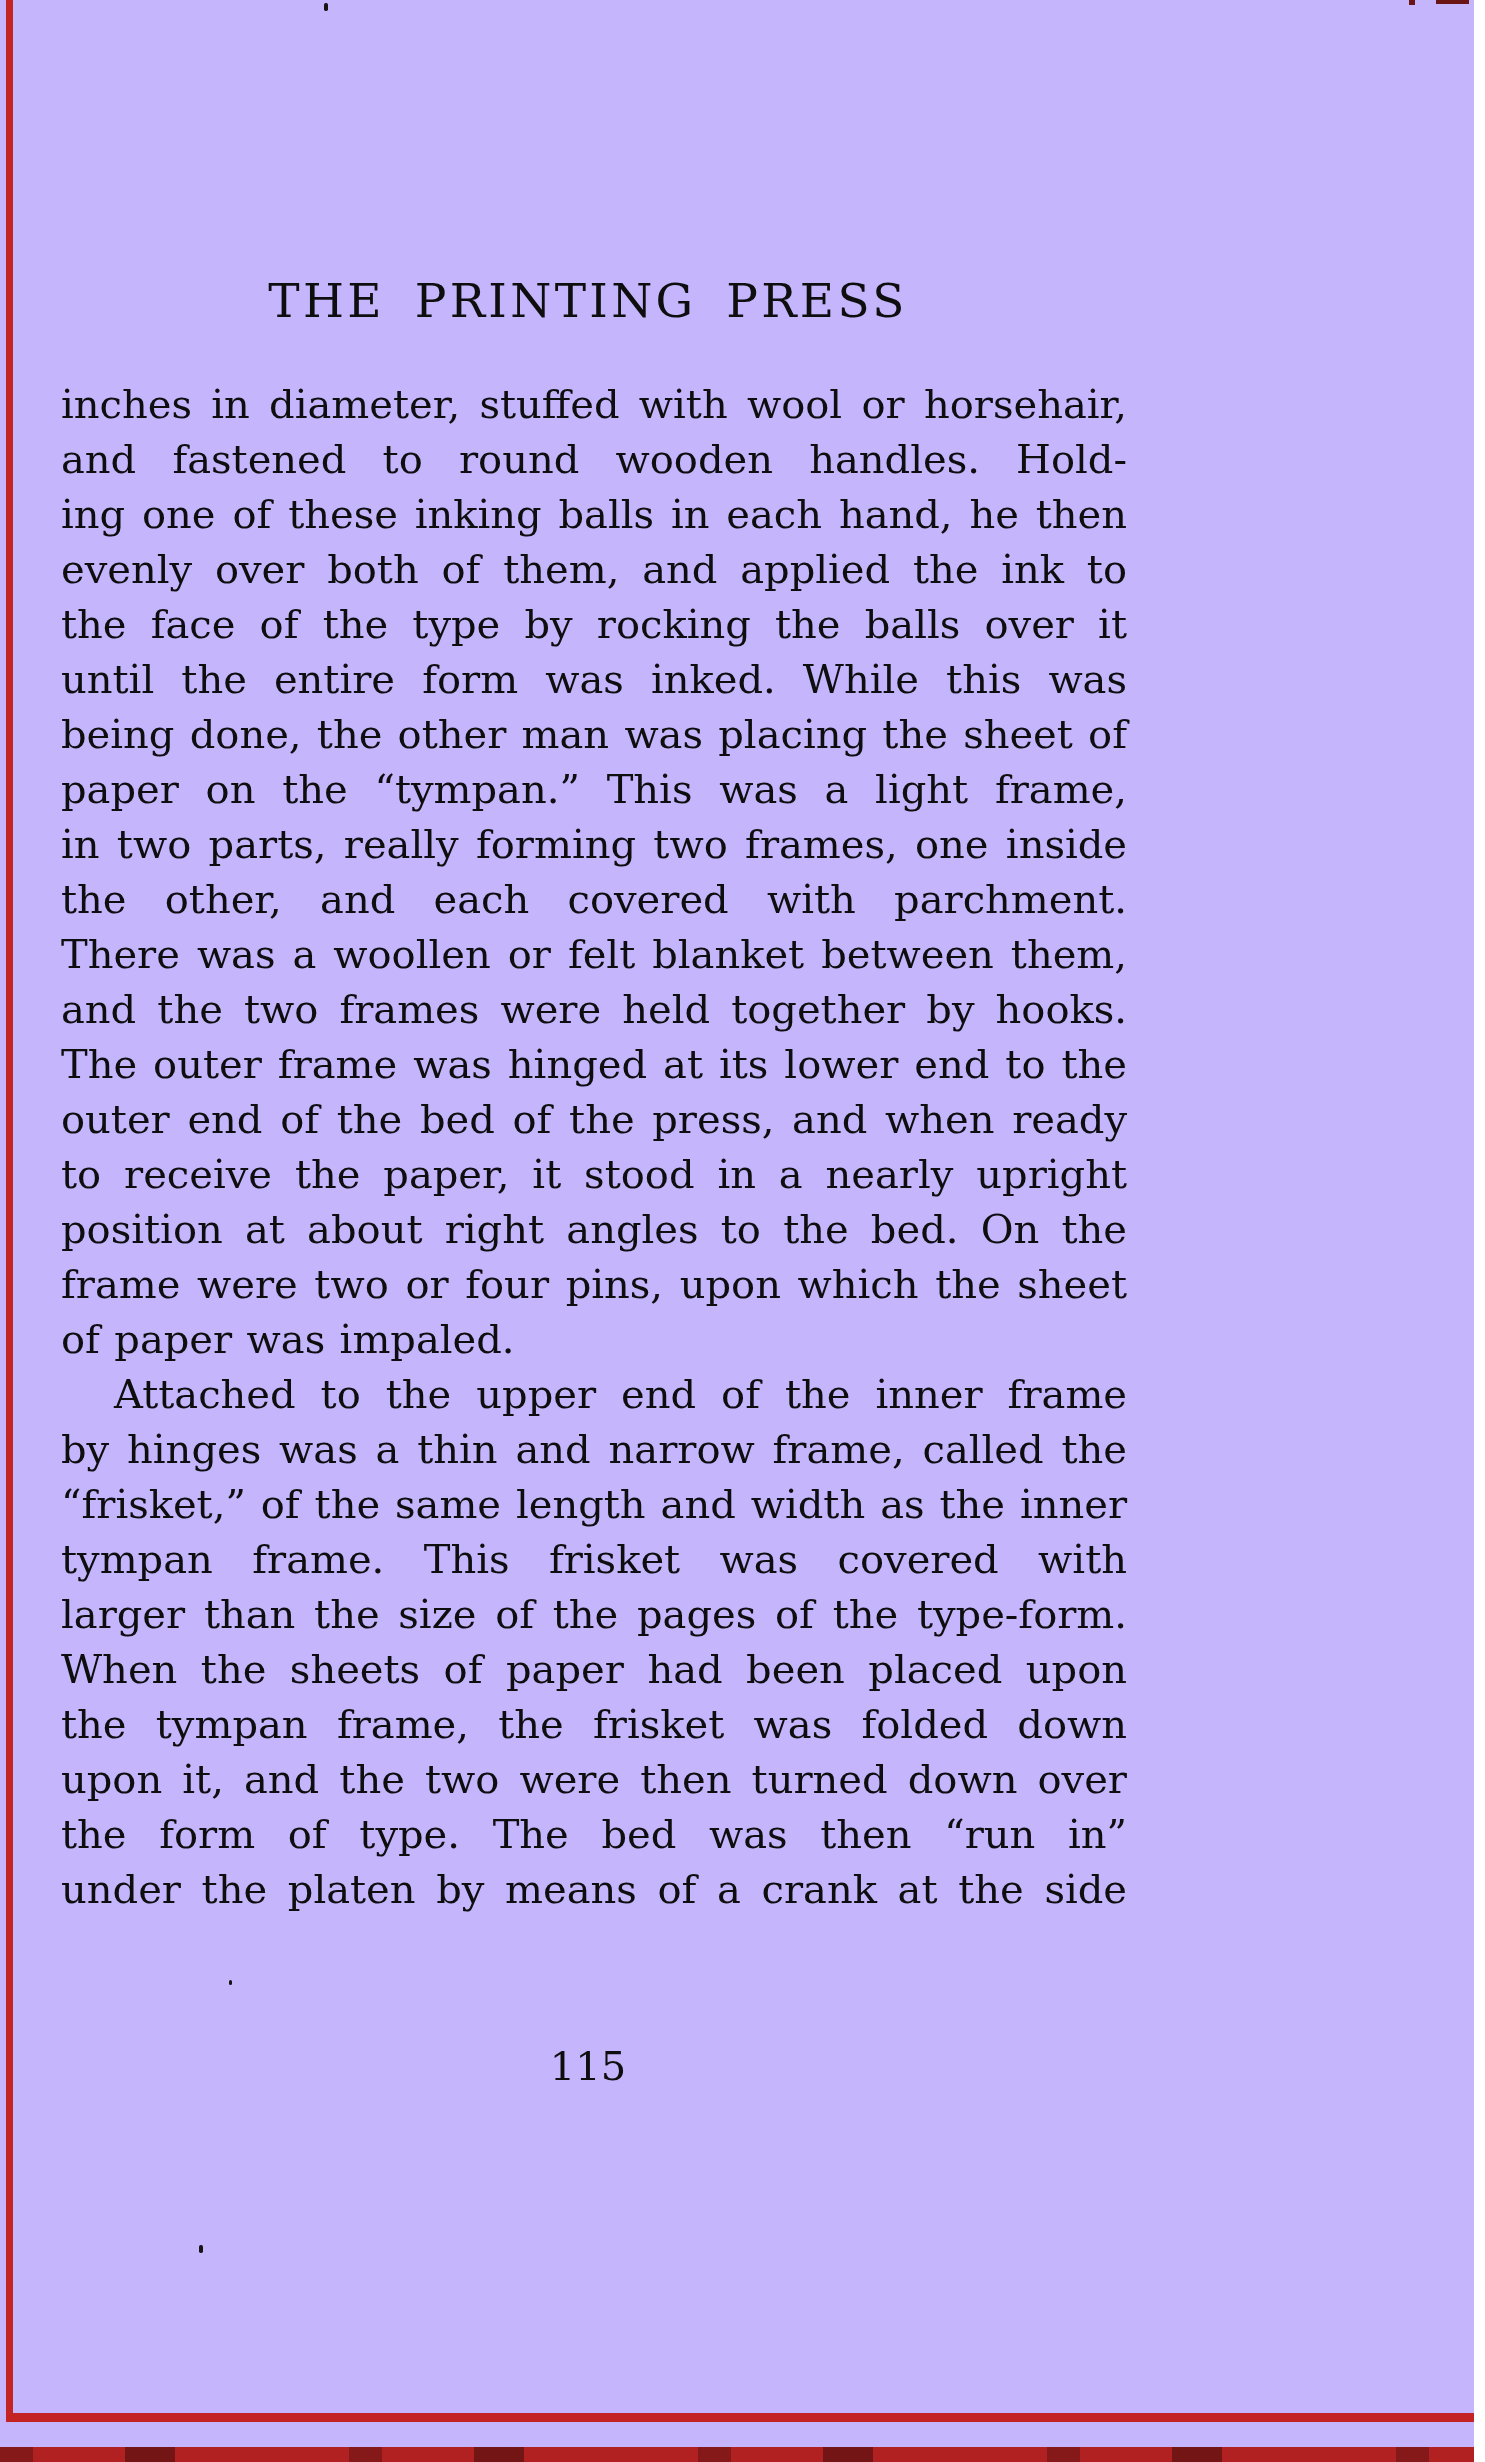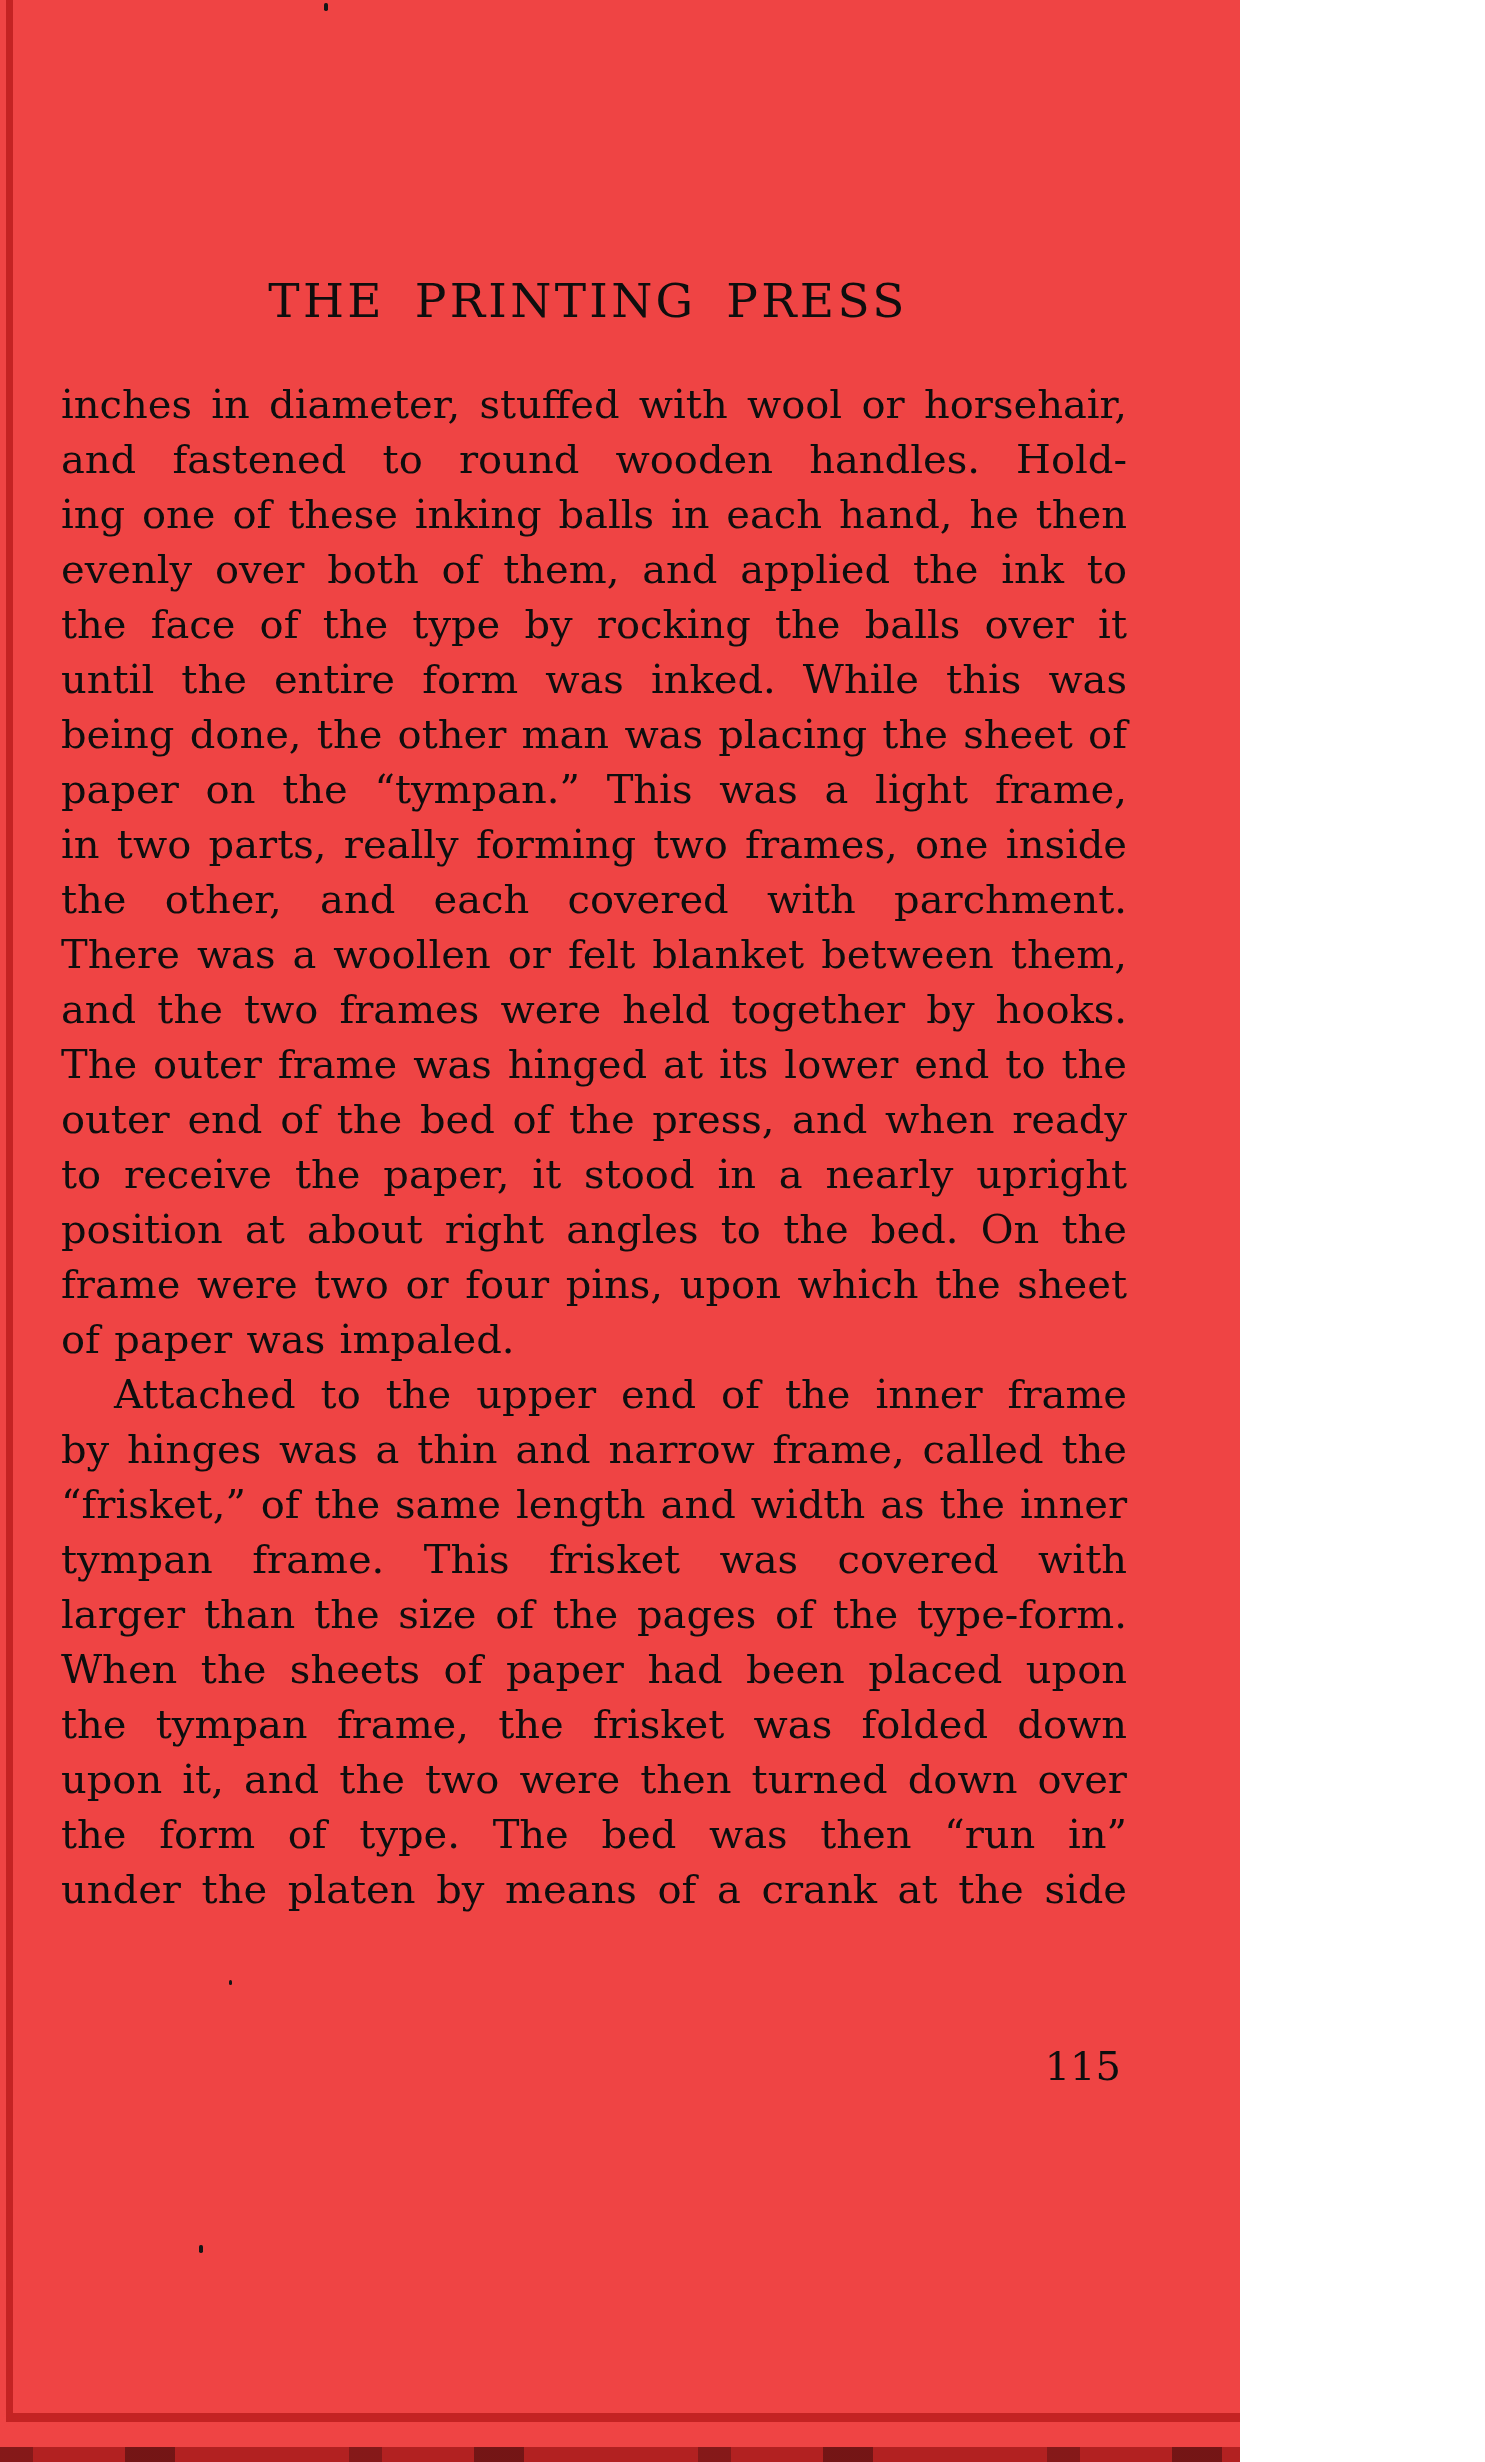--- a/index.html
+++ b/index.html
@@ -2,23 +2,23 @@
 <html style="font-size:13.3px"><head>
 <meta charset="utf-8">
 <style>
   html, body {
     margin: 0;
     padding: 0;
     background: #ffffff;
   }
   .page {
     position: relative;
-    width: 1240px;
+    width: 1474px;
     height: 2462px;
-    background: #ef4444;
+    background: #c4b5fd;
     overflow: hidden;
     font-family: "DejaVu Serif", "Liberation Serif", serif;
     color: #0e0e0e;
   }
   .page-title {
     position: absolute;
     left: 55px;
     top: 276px;
     width: 1066px;
     text-align: center;
@@ -51,21 +51,21 @@
   .text-line.indented {
     text-indent: 53px;
   }
   .page-number {
     position: absolute;
     left: 55px;
     top: 2039px;
     width: 1066px;
     height: 55px;
     line-height: 55px;
-    text-align: right;
+    text-align: center;
     font-size: 40px;
   }
   .mark {
     position: absolute;
   }
   .red-band-texture {
     background-image: repeating-linear-gradient(
       90deg,
       rgba(0,0,0,0.25) 0px, rgba(0,0,0,0.25) 33px,
       rgba(0,0,0,0.0) 33px, rgba(0,0,0,0.0) 125px,

